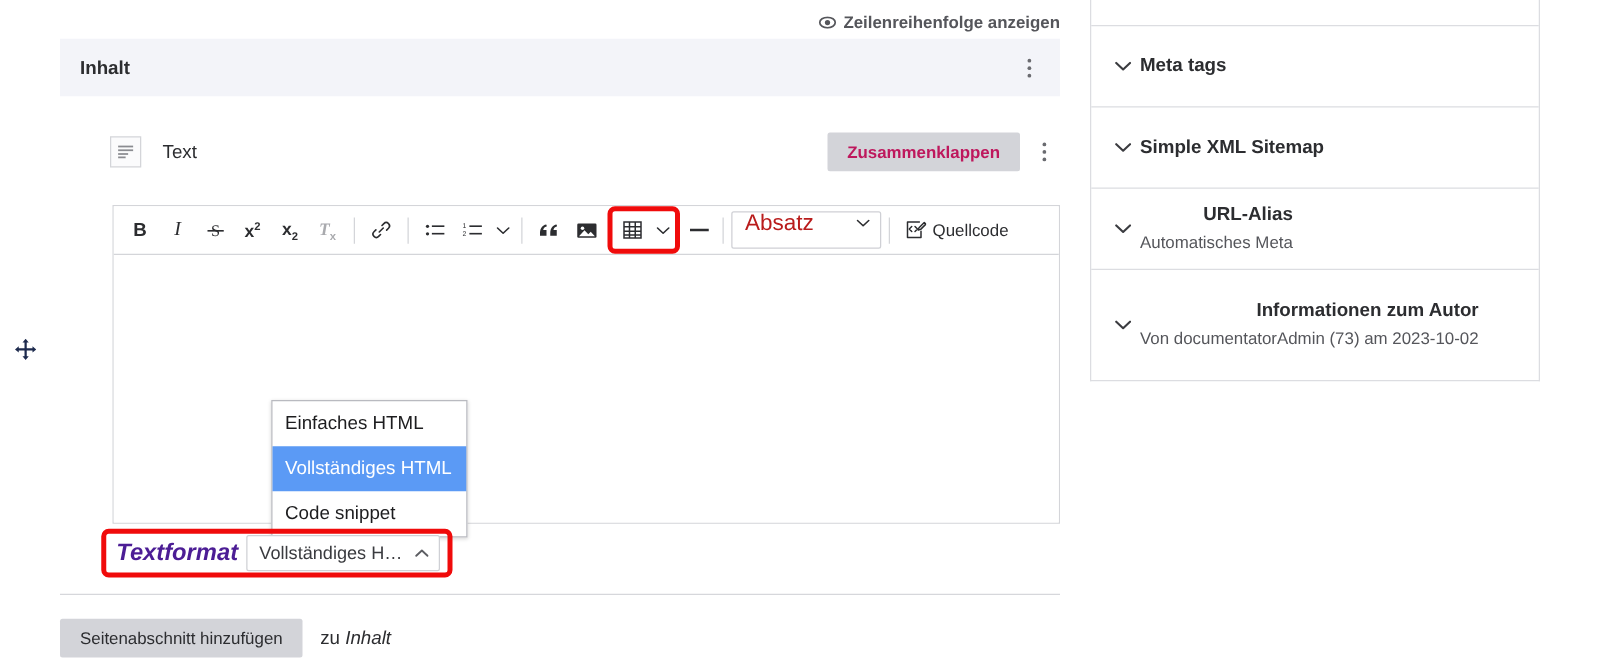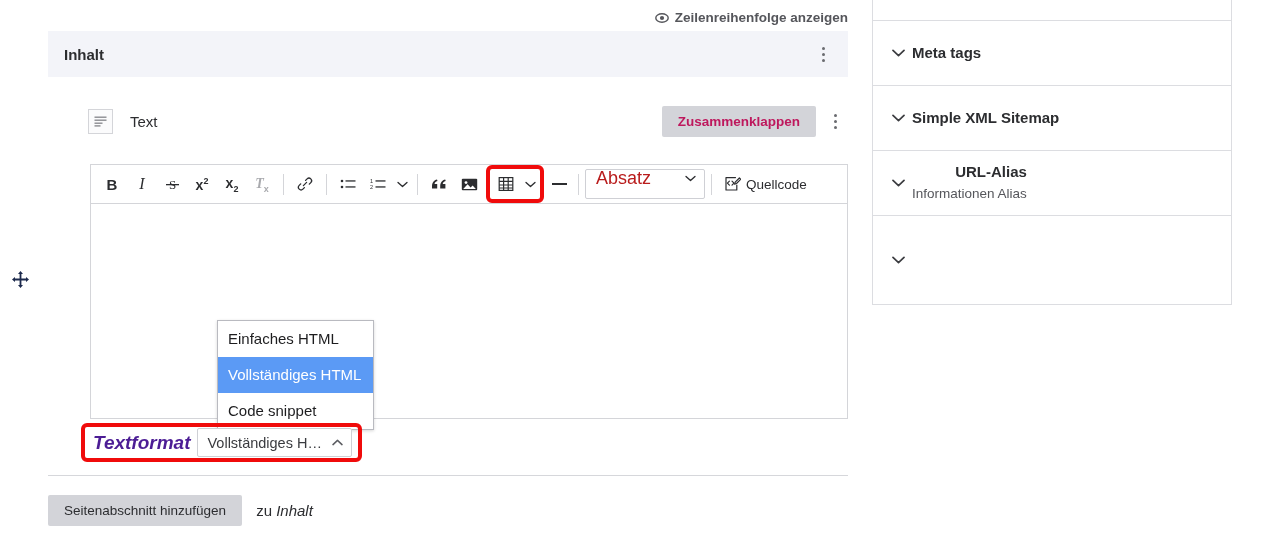--- a/index.html
+++ b/index.html
@@ -620,27 +620,31 @@
     </div>
 
     <div class="side-item" style="height:65px;">
       <span class="side-chevron">
         <svg width="13" height="8" viewBox="0 0 13 8">
             <path d="M1 1.4 L6.5 6.6 L12 1.4" fill="none" stroke="#3b3c40" stroke-width="1.7" stroke-linecap="round" stroke-linejoin="round"></path>
           </svg>
       </span>
       <span class="side-text">
         <span class="side-title">URL-Alias</span>
-        <span class="side-sub" style="display:block">Informationen Alias</span>
+        <span class="side-sub" style="display:block">Automatisches Meta</span>
       </span>
     </div>
 
     <div class="side-item" style="height:89px;">
       <span class="side-chevron">
         <svg width="13" height="8" viewBox="0 0 13 8">
             <path d="M1 1.4 L6.5 6.6 L12 1.4" fill="none" stroke="#3b3c40" stroke-width="1.7" stroke-linecap="round" stroke-linejoin="round"></path>
           </svg>
       </span>
+      <span class="side-text">
+        <span class="side-title">Informationen zum Autor</span>
+        <span class="side-sub" style="display:block">Von documentatorAdmin (73) am 2023-10-02</span>
+      </span>
     </div>
 
   </div>
 
 </div>
 
 </body></html>

